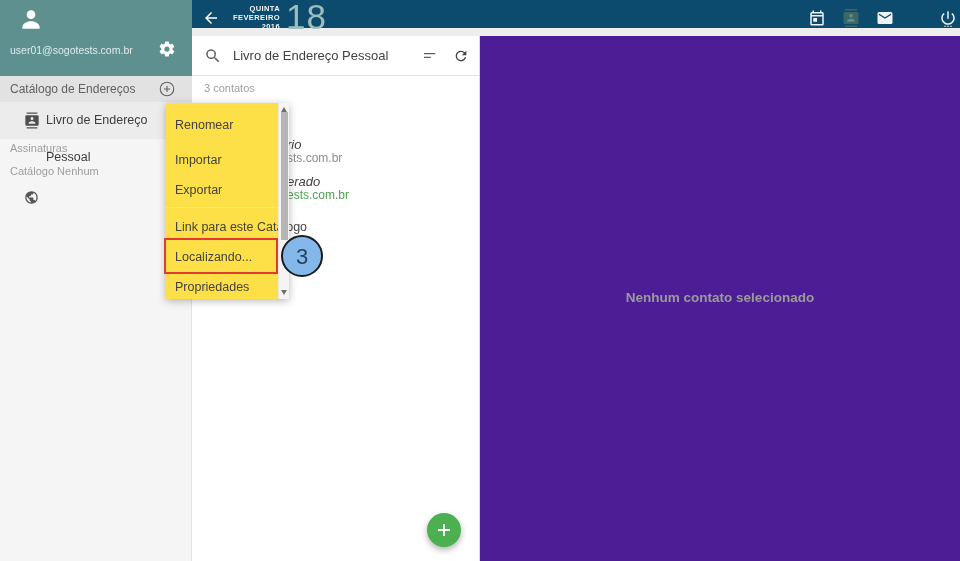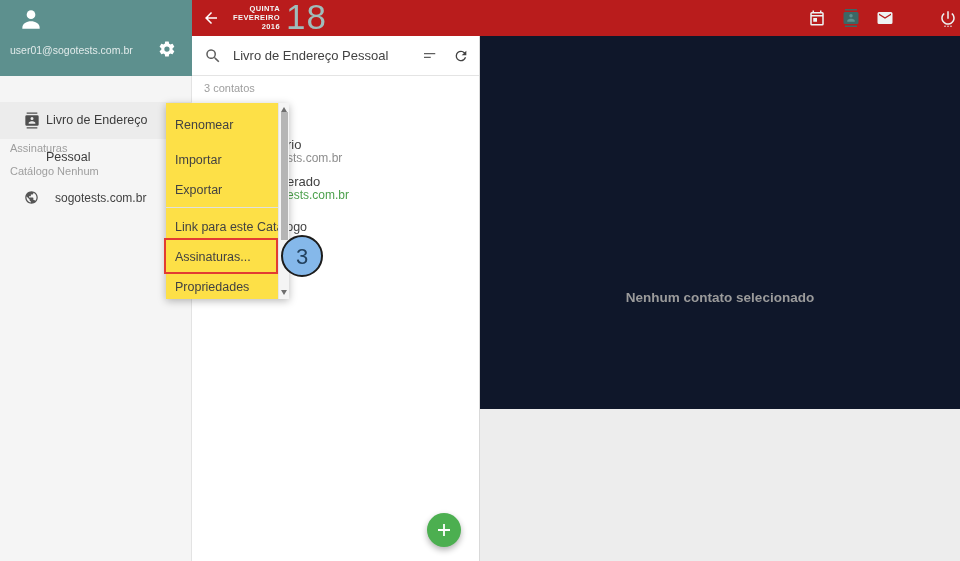--- a/index.html
+++ b/index.html
@@ -21,45 +21,45 @@
   .plus-circle { position:absolute; left:158px; top:4px; width:18px; height:18px; cursor:pointer; }
   .side-selected { position:absolute; left:0; top:102px; width:192px; height:37px; background:#ececec; cursor:pointer; }
   .side-selected .icon { position:absolute; left:24px; top:10px; width:16px; height:17px; }
   .side-selected .lbl { position:absolute; left:46px; top:0; line-height:37px; font-size:12.5px; color:#3c3c3c; }
   .side-section { position:absolute; left:10px; width:170px; height:16px; line-height:16px;
                   font-size:11px; color:#9e9e9e; }
   .side-domain { position:absolute; left:0; top:186px; width:192px; height:24px; cursor:pointer; }
   .side-domain .icon { position:absolute; left:24px; top:4px; width:15px; height:15px; }
   .side-domain .lbl { position:absolute; left:55px; top:0; line-height:24px; font-size:12px; color:#424242; }
   
-  .topbar { position:absolute; left:192px; top:0; width:768px; height:36px; background:#b91c1c; }
+  .topbar { position:absolute; left:192px; top:0; width:768px; height:28px; background:#0c4a6e; }
   .back-btn { position:absolute; left:10px; top:9px; width:18px; height:18px; cursor:pointer; }
   .date-block { position:absolute; left:28px; top:4px; width:60px; text-align:right;
                 color:#f2f7f6; font-size:7.5px; font-weight:bold; line-height:9px; letter-spacing:.4px; }
   .big-day { position:absolute; left:94px; top:-3px; font-size:35px; font-weight:300; color:#9fbdbb; letter-spacing:1px; }
   .top-icon { position:absolute; top:9px; width:18px; height:18px; cursor:pointer; }
   
   .list-col { position:absolute; left:192px; top:36px; width:288px; height:525px;
               background:#fff; border-right:1px solid #d9d9d9; }
   .searchbar { position:absolute; left:0; top:0; width:100%; height:40px; border-bottom:1px solid #e4e4e4; background:#fff; }
   .search-icon { position:absolute; left:12px; top:11px; width:18px; height:18px; cursor:pointer; }
   .search-title { position:absolute; left:41px; top:0; line-height:40px; font-size:13px; color:#424242; cursor:pointer; }
   .sort-icon { position:absolute; left:229px; top:11px; width:18px; height:18px; cursor:pointer; }
   .refresh-icon { position:absolute; left:261px; top:12px; width:16px; height:16px; cursor:pointer; }
   .count-lbl { position:absolute; left:12px; top:40px; height:25px; line-height:25px; font-size:11px; color:#9e9e9e; }
   .contact { position:absolute; left:95px; cursor:pointer; }
-  .contact .nm { font-size:13px; color:#424242; line-height:14px; }
+  .contact .nm { font-size:13px; color:#424242; line-height:14px;font-style:italic; }
   .contact .em { font-size:12px; line-height:12px; }
   .em-gray { color:#8d8d8d; }
   .em-green { color:#4da14d; }
   .fab { position:absolute; left:235px; top:477px; width:34px; height:34px; border-radius:50%;
          background:#4caf50; box-shadow:0 3px 6px rgba(0,0,0,.3); cursor:pointer; }
   .fab svg { position:absolute; left:8px; top:8px; }
   
-  .detail { position:absolute; left:480px; top:36px; width:480px; height:373px; background:#0f172a; }
+  .detail { position:absolute; left:480px; top:36px; width:480px; height:525px; background:#4c1d95; }
   .empty-msg { position:absolute; left:0; top:254px; width:100%; text-align:center;
                font-size:13.5px; font-weight:bold; color:#9b9b9b; }
   
   .menu { position:absolute; left:166px; top:103px; width:123px; height:196px; background:#fde047;
           box-shadow:0 2px 8px rgba(0,0,0,.28); z-index:10; }
   .menu-item { position:absolute; left:9px; height:20px; line-height:20px; font-size:12.5px;
                color:#424242; white-space:nowrap; cursor:pointer; }
   .menu-divider { position:absolute; left:0; top:104px; width:112px; height:1px; background:#e0e0e0; }
   .menu-scroll { position:absolute; left:112px; top:0; width:11px; height:196px;
                  background:#f4f4f4; border-left:1px solid #e6e6e6; }
@@ -87,36 +87,42 @@
       <svg class="avatar" viewBox="0 0 24 24">
         <circle cx="12" cy="8" r="4" fill="#fff"></circle>
         <path d="M4 20c0-4 4-6 8-6s8 2 8 6v1H4z" fill="#fff"></path>
       </svg>
       <div class="user-email">user01@sogotests.com.br</div>
       <svg class="gear-btn" viewBox="0 0 24 24">
         <path fill="#fff" d="M19.4 13c.04-.32.06-.66.06-1s-.02-.68-.06-1l2.1-1.65a.5.5 0 0 0 .12-.64l-2-3.46a.5.5 0 0 0-.6-.22l-2.49 1a7.3 7.3 0 0 0-1.73-1l-.38-2.65A.5.5 0 0 0 13.93 2h-4a.5.5 0 0 0-.5.42l-.37 2.65c-.63.26-1.2.6-1.73 1l-2.49-1a.5.5 0 0 0-.6.22l-2 3.46c-.13.22-.07.5.12.64L4.45 11c-.04.32-.07.66-.07 1s.03.68.07 1l-2.11 1.65a.5.5 0 0 0-.12.64l2 3.46c.12.22.38.3.6.22l2.49-1c.53.4 1.1.74 1.73 1l.37 2.65c.05.24.25.42.5.42h4c.25 0 .46-.18.5-.42l.37-2.65a7 7 0 0 0 1.73-1l2.49 1c.23.09.48 0 .6-.22l2-3.46a.5.5 0 0 0-.12-.64zM11.93 15.5a3.5 3.5 0 1 1 0-7 3.5 3.5 0 0 1 0 7z"></path>
       </svg>
     </div>
 
+    <div class="side-header">
+      <div class="lbl">Catálogo de Endereços</div>
+      <svg class="plus-circle" viewBox="0 0 24 24">
+        <circle cx="12" cy="12" r="9" fill="none" stroke="#616161" stroke-width="1.5"></circle>
+        <path d="M12 8v8M8 12h8" stroke="#616161" stroke-width="1.5"></path>
+      </svg>
+    </div>
 
     <div class="side-selected">
       <svg class="icon" viewBox="0 0 24 24">
         <path fill="#4f4f4f" d="M20 0H4v2h16zM4 22h16v2H4zM20 4H4a2 2 0 0 0-2 2v12a2 2 0 0 0 2 2h16a2 2 0 0 0 2-2V6a2 2 0 0 0-2-2zM12 6.75A2.25 2.25 0 1 1 9.75 9 2.25 2.25 0 0 1 12 6.75zM17 17H7v-1.5c0-1.67 3.33-2.5 5-2.5s5 .83 5 2.5z"></path>
       </svg>
       <div class="lbl">Livro de Endereço Pessoal</div>
     </div>
 
     <div class="side-section" style="top:140px;">Assinaturas</div>
     <div class="side-section" style="top:163px;">Catálogo Nenhum</div>
 
     <div class="side-domain">
       <svg class="icon" viewBox="0 0 24 24">
         <path fill="#555" d="M12 2C6.48 2 2 6.48 2 12s4.48 10 10 10 10-4.48 10-10S17.52 2 12 2zm-1 17.93c-3.95-.49-7-3.85-7-7.93 0-.62.08-1.21.21-1.79L9 15v1c0 1.1.9 2 2 2v1.93zm6.9-2.54c-.26-.81-1-1.39-1.9-1.39h-1v-3c0-.55-.45-1-1-1H8v-2h2c.55 0 1-.45 1-1V7h2c1.1 0 2-.9 2-2v-.41c2.93 1.19 5 4.06 5 7.41 0 2.08-.8 3.97-2.1 5.39z"></path>
       </svg>
-      <div class="lbl">sogotests.com.br</div>
     </div>
   </div>
 
   <div class="topbar">
     <svg class="back-btn" viewBox="0 0 24 24">
       <path fill="#fff" d="M20 11H7.83l5.59-5.59L12 4l-8 8 8 8 1.41-1.41L7.83 13H20v-2z"></path>
     </svg>
     <div class="date-block">
       <div>QUINTA</div>
       <div>FEVEREIRO</div>
@@ -178,21 +184,21 @@
   <div class="detail">
     <div class="empty-msg">Nenhum contato selecionado</div>
   </div>
 
   <div class="menu">
     <div class="menu-item" style="top:12px;">Renomear</div>
     <div class="menu-item" style="top:47px;">Importar</div>
     <div class="menu-item" style="top:77px;">Exportar</div>
     <div class="menu-divider"></div>
     <div class="menu-item" style="top:114px;">Link para este Catálogo</div>
-    <div class="menu-item" style="top:144px;">Assinaturas...</div>
+    <div class="menu-item" style="top:144px;">Localizando...</div>
     <div class="menu-item" style="top:174px;">Propriedades</div>
     <div class="menu-scroll">
       <div class="scroll-up"></div>
       <div class="scroll-thumb"></div>
       <div class="scroll-down"></div>
     </div>
   </div>
 
   <div class="ann-rect"></div>
   <div class="ann-circle">3</div>

